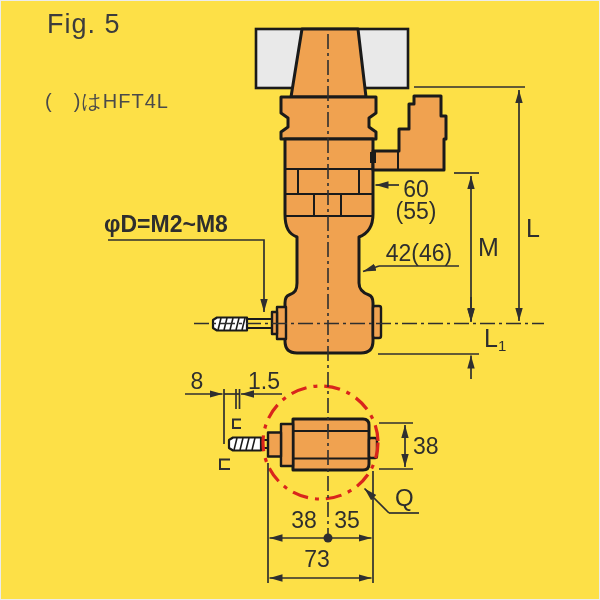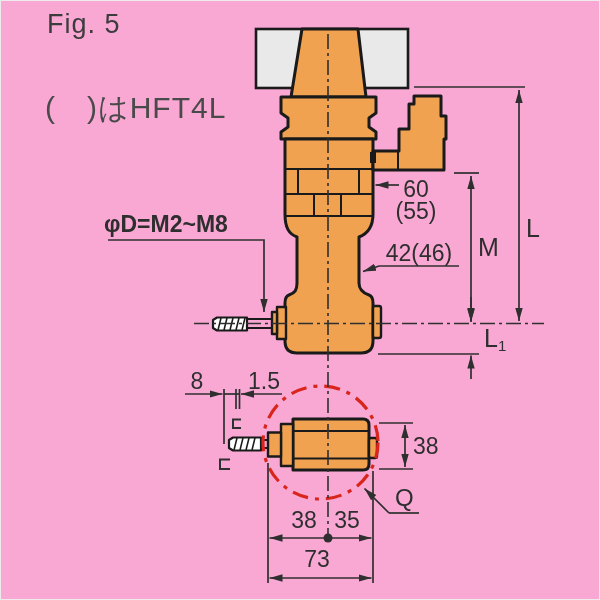--- a/index.html
+++ b/index.html
@@ -1,24 +1,24 @@
 <!DOCTYPE html>
 <html><head>
 <meta charset="utf-8">
 <style>
   html,body{margin:0;padding:0;background:#fff;}
   #stage{
-    position:relative;width:600px;height:600px;background:#f9a8d4;
+    position:relative;width:600px;height:600px;background:#fde047;
     font-family:"Liberation Sans","DejaVu Sans",sans-serif;
     overflow:hidden;border:1px solid #ececec;box-sizing:border-box;
   }
   .hdr{position:absolute;white-space:nowrap;}
   #fig-label{left:46px;top:8px;font-size:27px;color:#3c3c3c;letter-spacing:1px;}
   #model-label{left:45px;top:55px;font-size:25px;font-weight:bold;color:#0068b7;letter-spacing:1px;}
-  #model-note{left:44px;top:87px;font-size:30px;color:#4a4a4a;letter-spacing:1px;}
+  #model-note{left:44px;top:87px;font-size:20px;color:#4a4a4a;letter-spacing:1px;}
   svg text{font-family:"Liberation Sans","DejaVu Sans",sans-serif;fill:#2e2e2e;}
   .dim{font-size:23px;}
   .dimBig{font-size:25px;}
   .outline{stroke:#1a1a1a;stroke-width:3;stroke-linejoin:round;fill:#f0a250;}
   .outline2{stroke:#1a1a1a;stroke-width:2.4;stroke-linejoin:round;fill:#f0a250;}
   .inner{stroke:#1a1a1a;stroke-width:2;fill:none;}
   .dimline{stroke:#2f2f2f;stroke-width:1.7;fill:none;}
   .cline{stroke:#2f2f2f;stroke-width:1.6;fill:none;stroke-dasharray:15 4 3 4;}
   .white{fill:#ffffff;stroke:#1a1a1a;stroke-width:2.2;stroke-linejoin:round;}
   .hatch{stroke:#1a1a1a;stroke-width:1.5;}

